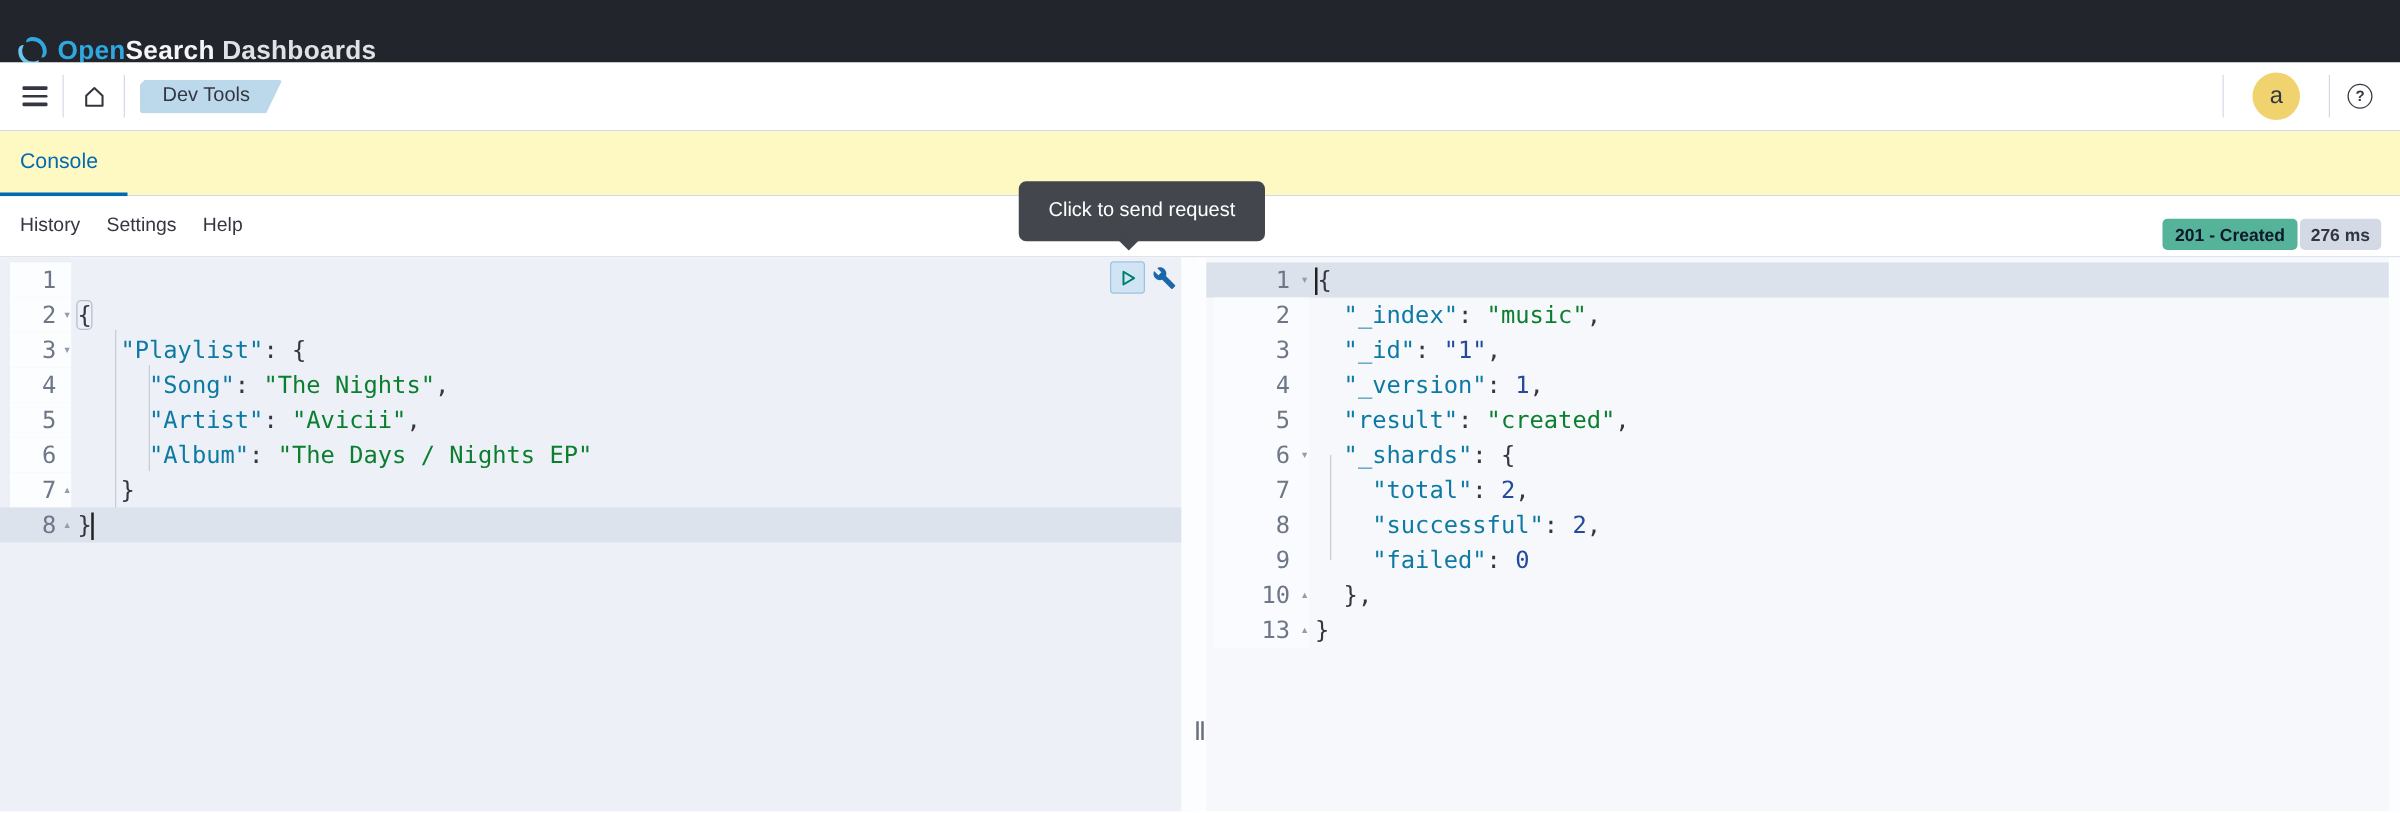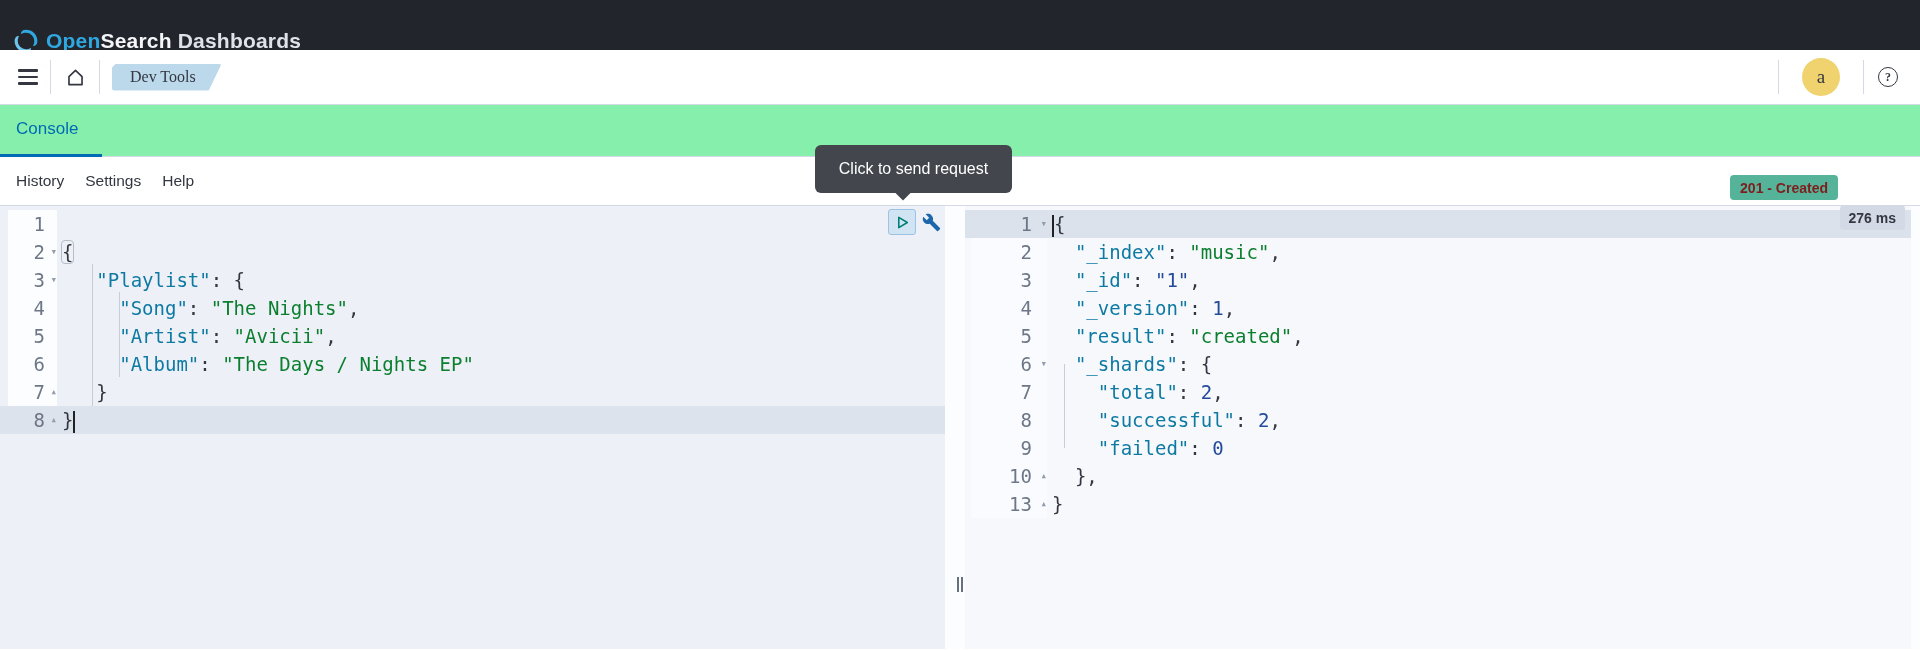--- a/index.html
+++ b/index.html
@@ -9,40 +9,40 @@
   
   #banner { position:relative; width:1920px; height:50px; background:#23252c;
             display:flex; align-items:center; padding-left:13px; }
   #logo { display:flex; align-items:center; gap:7px;margin-top:31px; }
   #logo-mark { width:26px; height:26px; }
   #logo-text { font-size:21px; font-weight:bold; letter-spacing:.2px; }
   .lg-open { color:#2fa8e0; } .lg-search { color:#f4f6f9; } .lg-dash { color:#dfe3e8; margin-left:6px; }
 
   
   #navbar { position:relative; width:1920px; height:55px; background:#fff;
-            border-bottom:1px solid #d3dae6; display:flex; align-items:center;font-family:Liberation Serif, serif; }
+            border-bottom:1px solid #d3dae6; display:flex; align-items:center; }
   .vsep { width:1px; height:34px; background:#d3dae6; }
   #hamburger { width:44px; height:40px; display:flex; flex-direction:column; justify-content:center;
                align-items:center; gap:4px; cursor:pointer; margin-left:6px; }
   #hamburger div { width:20px; height:2.5px; background:#343741; border-radius:1px; }
   #home-btn { width:48px; height:40px; display:flex; align-items:center; justify-content:center; cursor:pointer; }
   #breadcrumb { margin-left:12px; background:#bcd9ec; color:#343741; font-size:16px;
                 padding:4px 26px 4px 18px; height:27px; display:flex; align-items:center;
                 clip-path:polygon(4px 0, 100% 0, calc(100% - 13px) 100%, 0 100%, 0 4px);
                 border-radius:3px; cursor:pointer; }
   #nav-right { margin-left:auto; display:flex; align-items:center; height:55px; }
   #avatar { width:38px; height:38px; border-radius:50%; background:#f0d26f; color:#343741;
             font-size:19px; display:flex; align-items:center; justify-content:center;
             margin:0 23px; cursor:pointer; }
   #help-btn { width:48px; display:flex; align-items:center; justify-content:center; cursor:pointer; margin-right:8px;}
   #help-ring { width:20px; height:20px; border:1.6px solid #343741; border-radius:50%;
                font-size:12px; font-weight:bold; color:#343741; display:flex; align-items:center; justify-content:center; }
 
   
-  #tabrow { position:relative; width:1920px; height:52px; background:#86efac; border-bottom:1px solid #d3dae6; }
+  #tabrow { position:relative; width:1920px; height:52px; background:#fef9c3; border-bottom:1px solid #d3dae6; }
   #tab-console { position:absolute; left:16px; top:14px; font-size:17px; color:#006bb4; cursor:pointer; }
   #tab-underline { position:absolute; left:0; bottom:-1px; width:102px; height:3px; background:#006bb4; }
 
   
   #menurow { position:relative; width:1920px; height:49px; background:#fff; border-bottom:1px solid #d3dae6;
              display:flex; align-items:center; gap:21px; padding-left:16px; }
   .menu-item { font-size:15.5px; color:#343741; cursor:pointer; }
 
   
   #main { position:relative; width:1920px; height:443px; display:flex; background:#fff; }
@@ -75,26 +75,26 @@
   #tooltip { position:absolute; left:815px; top:145px; height:48px; width:197px; background:#43464d;
              color:#fff; font-size:16px; border-radius:6px; display:flex; align-items:center;
              justify-content:center; z-index:20; }
   #tooltip-arrow { position:absolute; left:82px; bottom:-5px; width:12px; height:12px; background:#43464d;
                    transform:rotate(45deg); }
   #send-btn { position:absolute; left:888px; top:209px; width:28px; height:26px; background:#d0e4f4;
               border:1px solid #9ec2e2; border-radius:3px; display:flex; align-items:center;
               justify-content:center; cursor:pointer; z-index:10; }
   #wrench-btn { position:absolute; left:917px; top:209px; width:28px; height:26px; display:flex;
                 align-items:center; justify-content:center; cursor:pointer; z-index:10; }
-  #badge-status { position:absolute; top:175px; right:82px; height:25px; background:#54b399; color:#7f1d1d;
+  #badge-status { position:absolute; top:175px; right:82px; height:25px; background:#54b399; color:#0f172a;
                   font-size:14px; font-weight:bold; border-radius:4px; padding:0 10px; display:flex;
                   align-items:center; z-index:10;margin-left:12px; }
   #badge-time { position:absolute; top:175px; right:15px; height:25px; background:#d3dae6; color:#343741;
                 font-size:14px; font-weight:bold; border-radius:4px; padding:0 9px; display:flex;
-                align-items:center; z-index:10;margin-top:30px; }
+                align-items:center; z-index:10; }
 </style>
 </head>
 <body>
 
 <div id="banner">
   <div id="logo">
     <svg id="logo-mark" viewBox="0 0 32 32">
       <path fill="#2fa8e0" d="M16 2a14 14 0 0 1 14 14c0 4.2-2.2 6.4-5.4 6.2 1-2.1 1.6-4.4 1.6-6.2A10.2 10.2 0 0 0 16 5.8c-1.9 0-4.1.6-6.2 1.6C9.6 4.2 11.8 2 16 2z"></path>
       <path fill="#6cc5ee" d="M16 30A14 14 0 0 1 2 16c0-4.2 2.2-6.4 5.4-6.2-1 2.1-1.6 4.4-1.6 6.2A10.2 10.2 0 0 0 16 26.2c1.9 0 4.1-.6 6.2-1.6.2 3.2-2 5.4-6.2 5.4z"></path>
     </svg>

